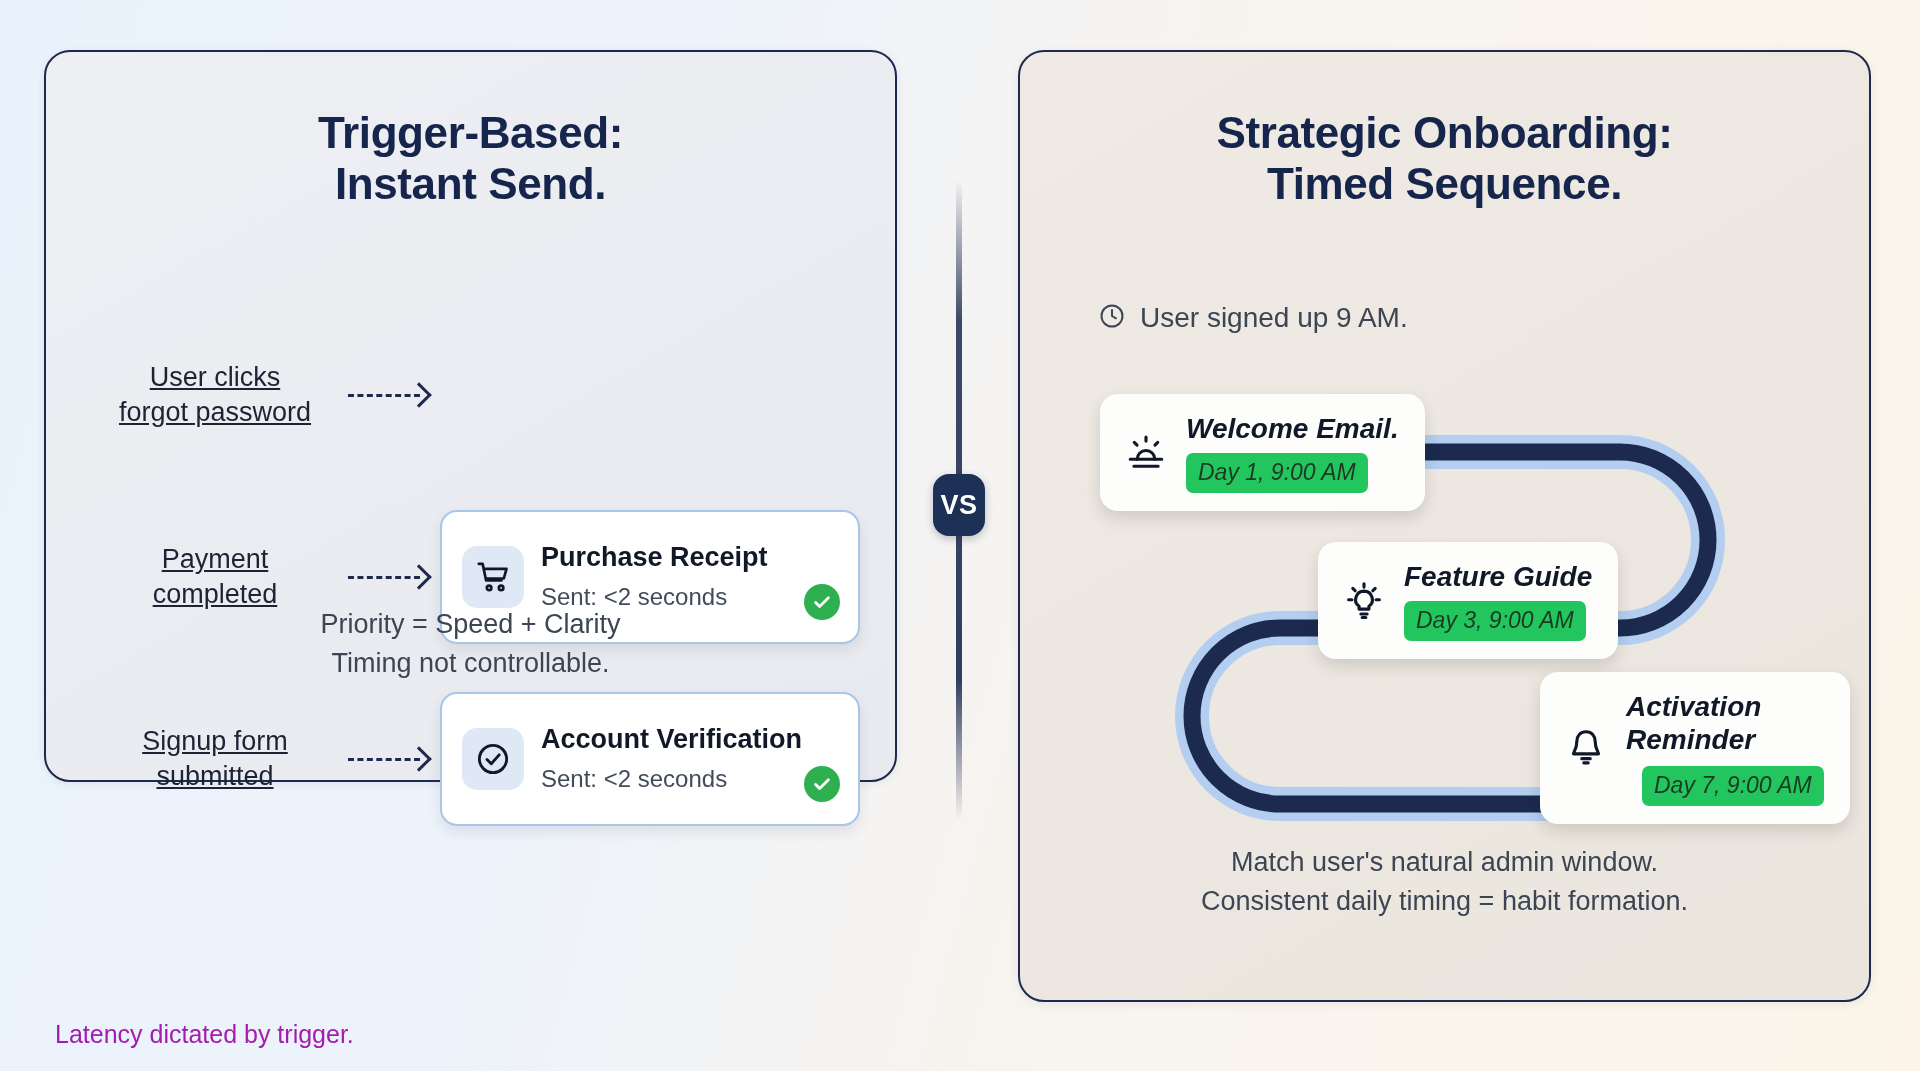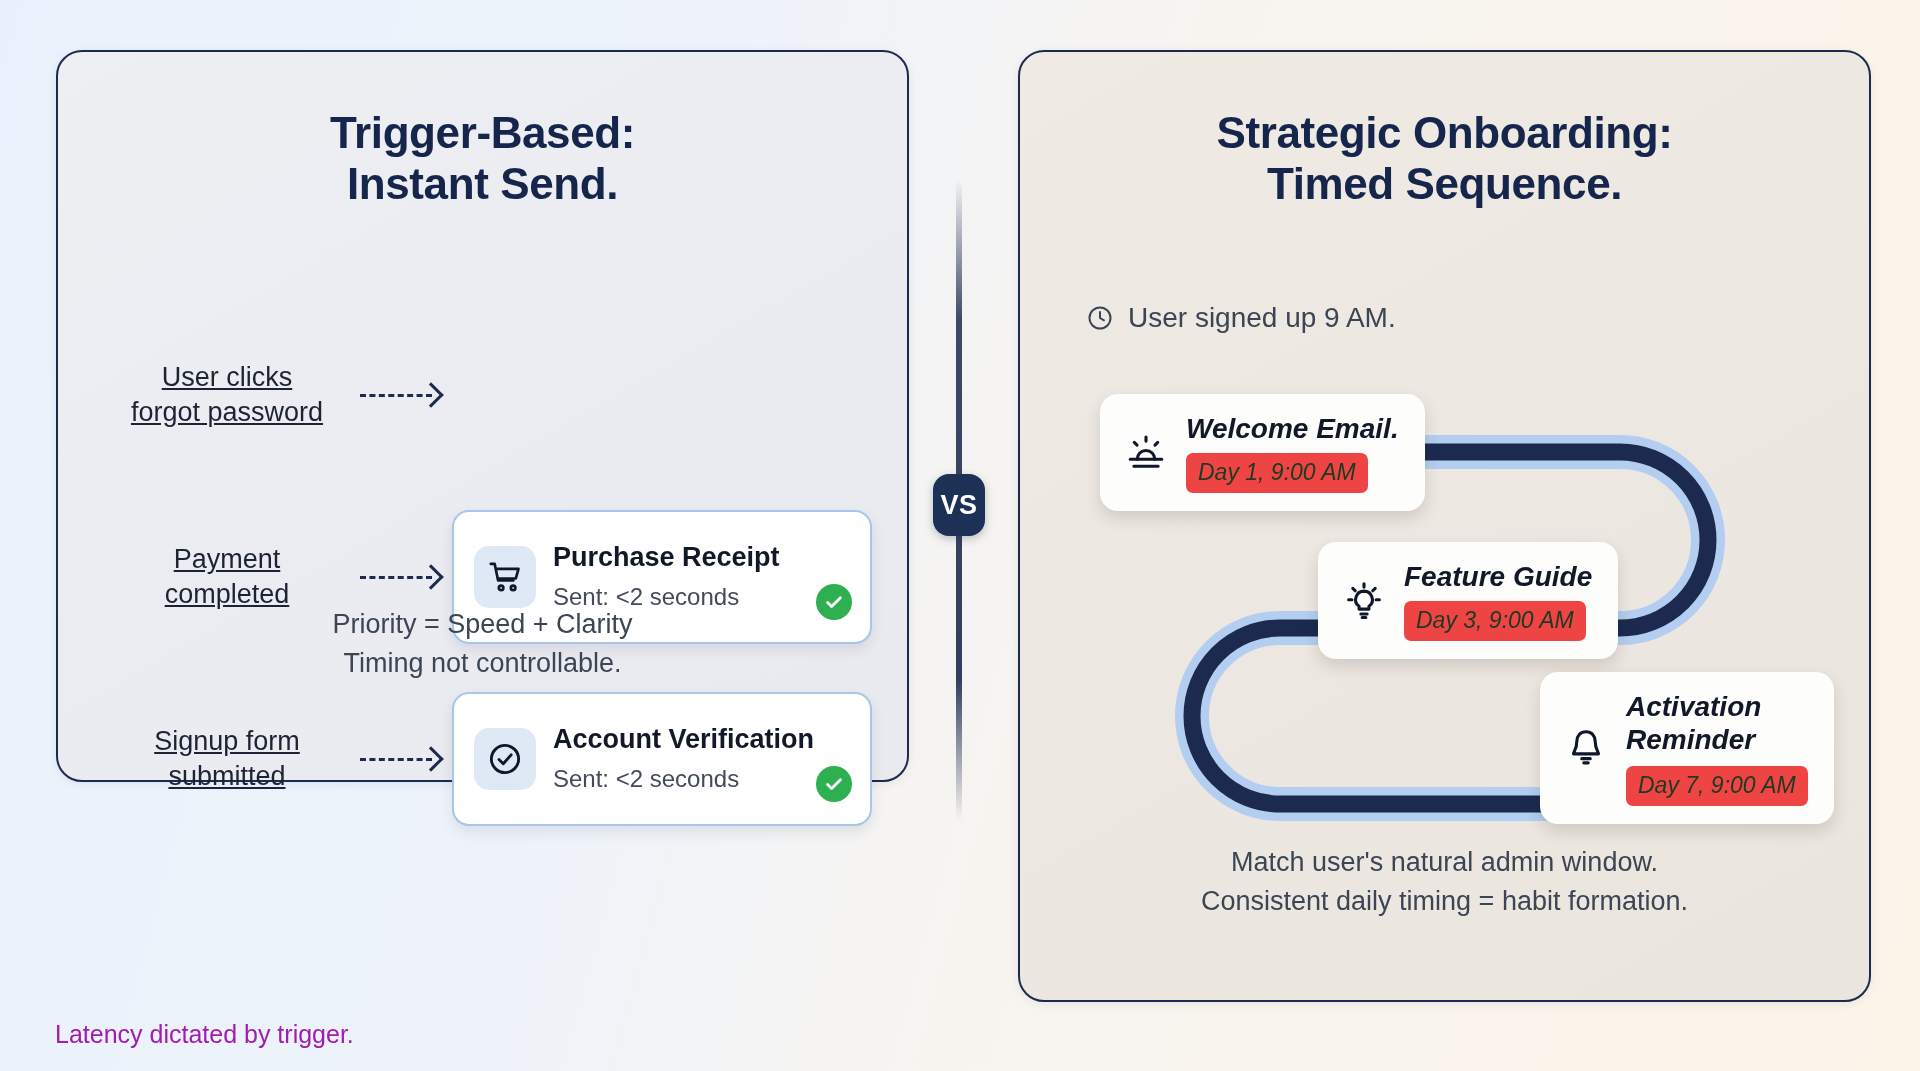--- a/index.html
+++ b/index.html
@@ -24,21 +24,21 @@
 
   
   .panel {
     position: absolute;
     border: 2.5px solid #1d2a4d;
     border-radius: 26px;
     box-shadow: 0 2px 10px rgba(20,30,60,0.07);
   }
 
   #panel-left {
-    left: 56px;
+    left: 44px;
     top: 50px;
     width: 853px;
     height: 732px;
     background: linear-gradient(150deg, #eeeff3 0%, #ebecf1 55%, #e9eaef 100%);
   }
 
   #panel-right {
     left: 1018px;
     top: 50px;
     width: 853px;
@@ -213,24 +213,23 @@
     display: flex;
     align-items: center;
     justify-content: center;
     letter-spacing: 0.5px;
     box-shadow: 0 3px 9px rgba(20,30,60,0.25);
   }
 
   
   #signup-line {
     position: absolute;
-    left: 66px;
+    left: 78px;
     top: 250px;
     display: flex;
-    align-items: center;
     gap: 14px;
     color: #3c4554;
     font-size: 28px;
   }
   #signup-line svg { display: block; }
 
   
   #flow-svg {
     position: absolute;
     left: 0;
@@ -264,34 +263,34 @@
   .seq-title {
     color: #111827;
     font-size: 28px;
     font-weight: bold;
     line-height: 1.18;
     margin-bottom: 8px;
     white-space: pre-line;
   }
   .seq-pill {
     display: inline-block;
-    background: #ef4444;
+    background: #22c55e;
     color: #1a3a22;
     font-size: 23px;
     line-height: 1;
     padding: 8px 12px 9px;
     border-radius: 7px;
     white-space: nowrap;
   }
 
   #seq-0 { left: 80px;  top: 342px; }
   #seq-1 { left: 298px; top: 490px; }
   #seq-2 { left: 520px; top: 620px; }
   #seq-2 .seq-body { text-align: left; }
-  #seq-2 .seq-pill  { margin-top: 2px; }
+  #seq-2 .seq-pill  { margin-top: 2px; margin-left: 16px; }
 
   
   .caption {
     position: absolute;
     bottom: 22px;
     color: #a21caf;
     font-size: 25px;
   }
   #caption-left  { left: 55px; }
   #caption-right { right: 58px; }

